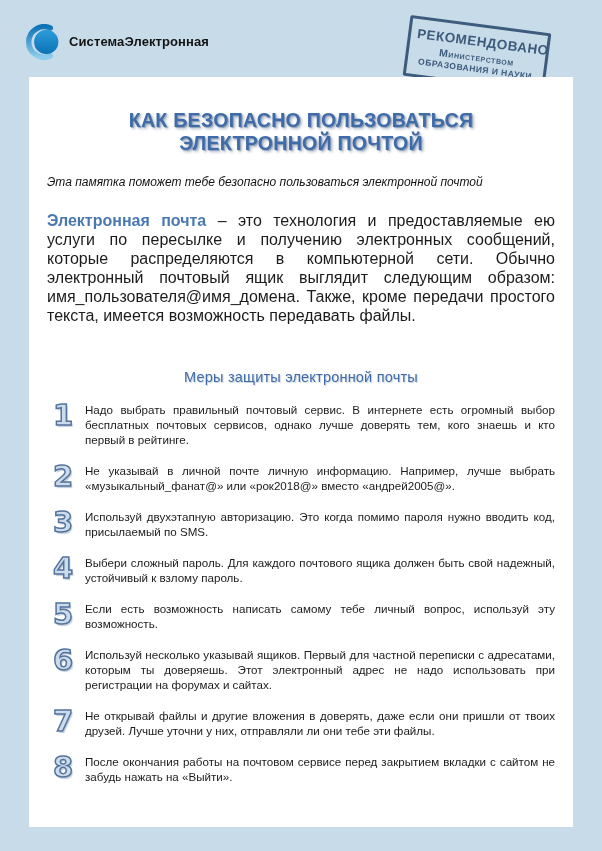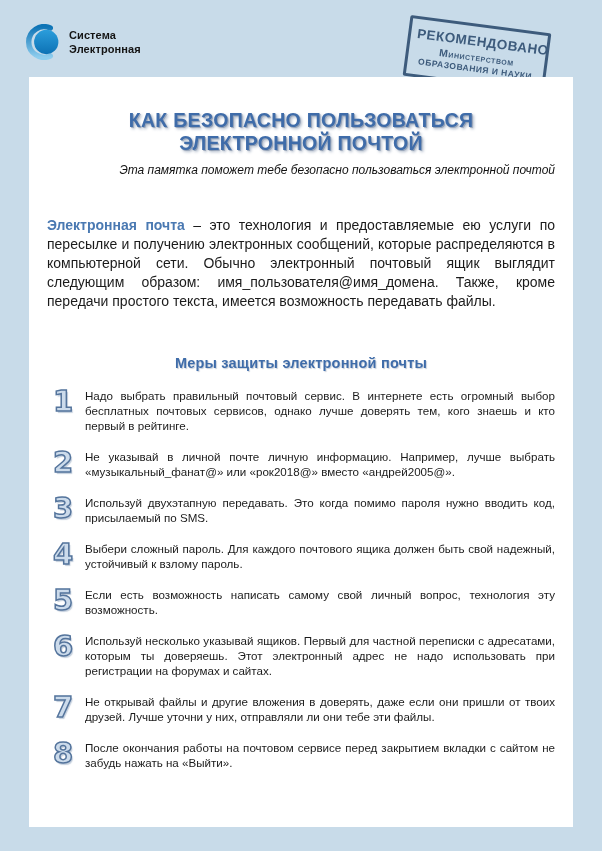--- a/index.html
+++ b/index.html
@@ -24,22 +24,22 @@
     background:var(--page-bg);
     overflow:hidden;
   }
   
   .brand{
     position:absolute;left:26px;top:24px;
     display:flex;align-items:center;gap:7px;
   }
   .logo-mark svg{display:block;width:36px;height:36px;}
   .logo-text{
-    display:flex;flex-direction:column;
-    font-weight:bold;font-size:11px;line-height:1.3;
+    display:flex;flex-direction:row;
+    font-weight:bold;font-size:13px;line-height:1.3;
     color:#141414;letter-spacing:.1px;
   }
   
   .stamp{
     position:absolute;left:406px;top:24px;
     width:142px;
     padding:7px 6px 8px;
     border:3.5px solid var(--stamp-blue);
     border-radius:2px;
     color:var(--stamp-blue);
@@ -60,39 +60,39 @@
   }
   .title{
     max-width:430px;margin:0 auto;
     text-align:center;
     font-size:19.5px;line-height:23px;
     font-weight:bold;letter-spacing:.3px;
     color:var(--accent-blue);
     text-shadow:1px 1px 0 rgba(38,66,108,.30), 2px 2px 3px rgba(38,66,108,.40);
   }
   .subtitle{
-    margin-top:8px;
-    text-align:right;
+    margin-top:20px;
+    text-align:left;
     font-style:italic;
     font-size:12px;line-height:15px;
     color:#111111;
   }
   .intro{
-    margin-top:38px;
-    font-size:14px;line-height:19px;
+    margin-top:21px;
+    font-size:16px;line-height:19px;
     text-align:justify;
   }
   .intro .lead{
     color:var(--lead-blue);
     font-weight:bold;
   }
   .section-title{
     margin-top:44px;
     text-align:center;
-    font-size:14.5px;font-weight:bold;letter-spacing:.2px;
+    font-size:14.5px;font-weight:normal;letter-spacing:.2px;
     color:var(--accent-blue);
     text-shadow:1px 1px 1px rgba(38,66,108,.25);
   }
   .tips{margin-top:17px;}
   .tip{
     display:flex;align-items:flex-start;
     margin-bottom:16px;
   }
   .tip-num{
     flex:0 0 32px;
@@ -163,29 +163,29 @@
       <div class="tip">
         <span class="tip-num">1</span>
         <p class="tip-text">Надо выбрать правильный почтовый сервис. В интернете есть огромный выбор бесплатных почтовых сервисов, однако лучше доверять тем, кого знаешь и кто первый в рейтинге.</p>
       </div>
       <div class="tip">
         <span class="tip-num">2</span>
         <p class="tip-text">Не указывай в личной почте личную информацию. Например, лучше выбрать «музыкальный_фанат@» или «рок2018@» вместо «андрей2005@».</p>
       </div>
       <div class="tip">
         <span class="tip-num">3</span>
-        <p class="tip-text">Используй двухэтапную передавать. Это когда помимо пароля нужно вводить код, присылаемый по SMS.</p>
+        <p class="tip-text">Используй двухэтапную авторизацию. Это когда помимо пароля нужно вводить код, присылаемый по SMS.</p>
       </div>
       <div class="tip">
         <span class="tip-num">4</span>
         <p class="tip-text">Выбери сложный пароль. Для каждого почтового ящика должен быть свой надежный, устойчивый к взлому пароль.</p>
       </div>
       <div class="tip">
         <span class="tip-num">5</span>
-        <p class="tip-text">Если есть возможность написать самому свой личный вопрос, технология эту возможность.</p>
+        <p class="tip-text">Если есть возможность написать самому тебе личный вопрос, используй эту возможность.</p>
       </div>
       <div class="tip">
         <span class="tip-num">6</span>
         <p class="tip-text">Используй несколько указывай ящиков. Первый для частной переписки с адресатами, которым ты доверяешь. Этот электронный адрес не надо использовать при регистрации на форумах и сайтах.</p>
       </div>
       <div class="tip">
         <span class="tip-num">7</span>
         <p class="tip-text">Не открывай файлы и другие вложения в доверять, даже если они пришли от твоих друзей. Лучше уточни у них, отправляли ли они тебе эти файлы.</p>
       </div>
       <div class="tip">

